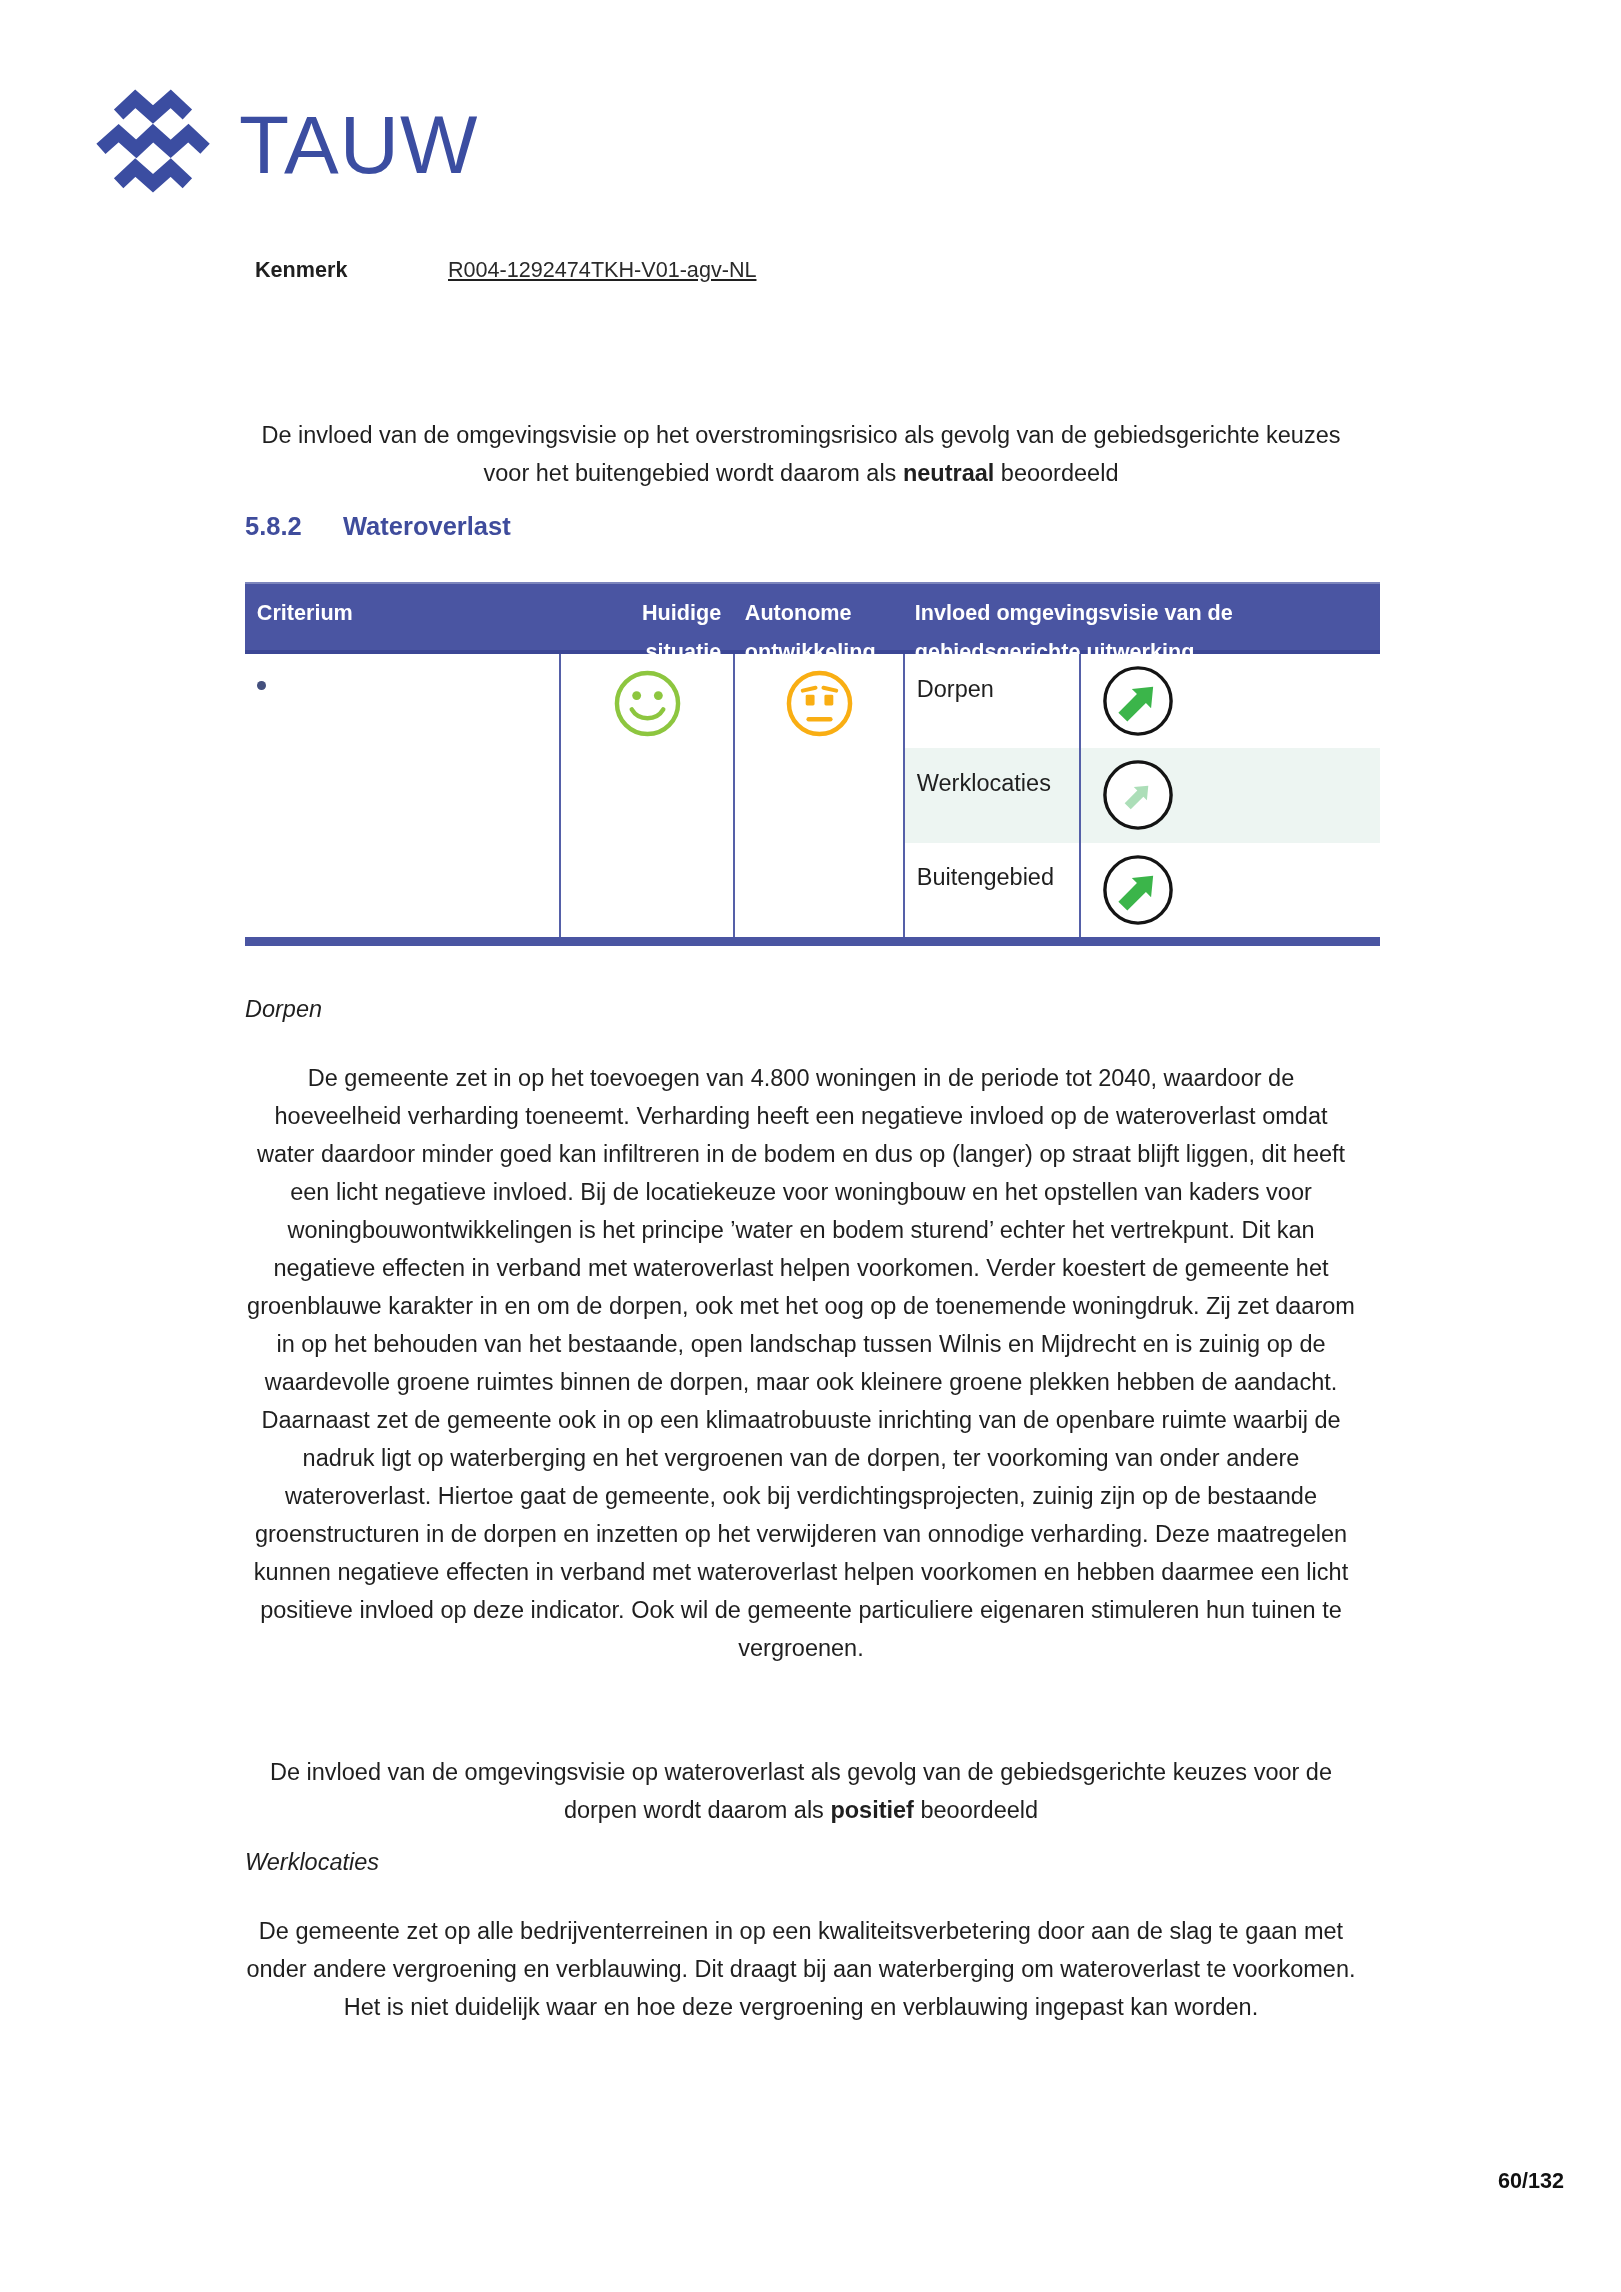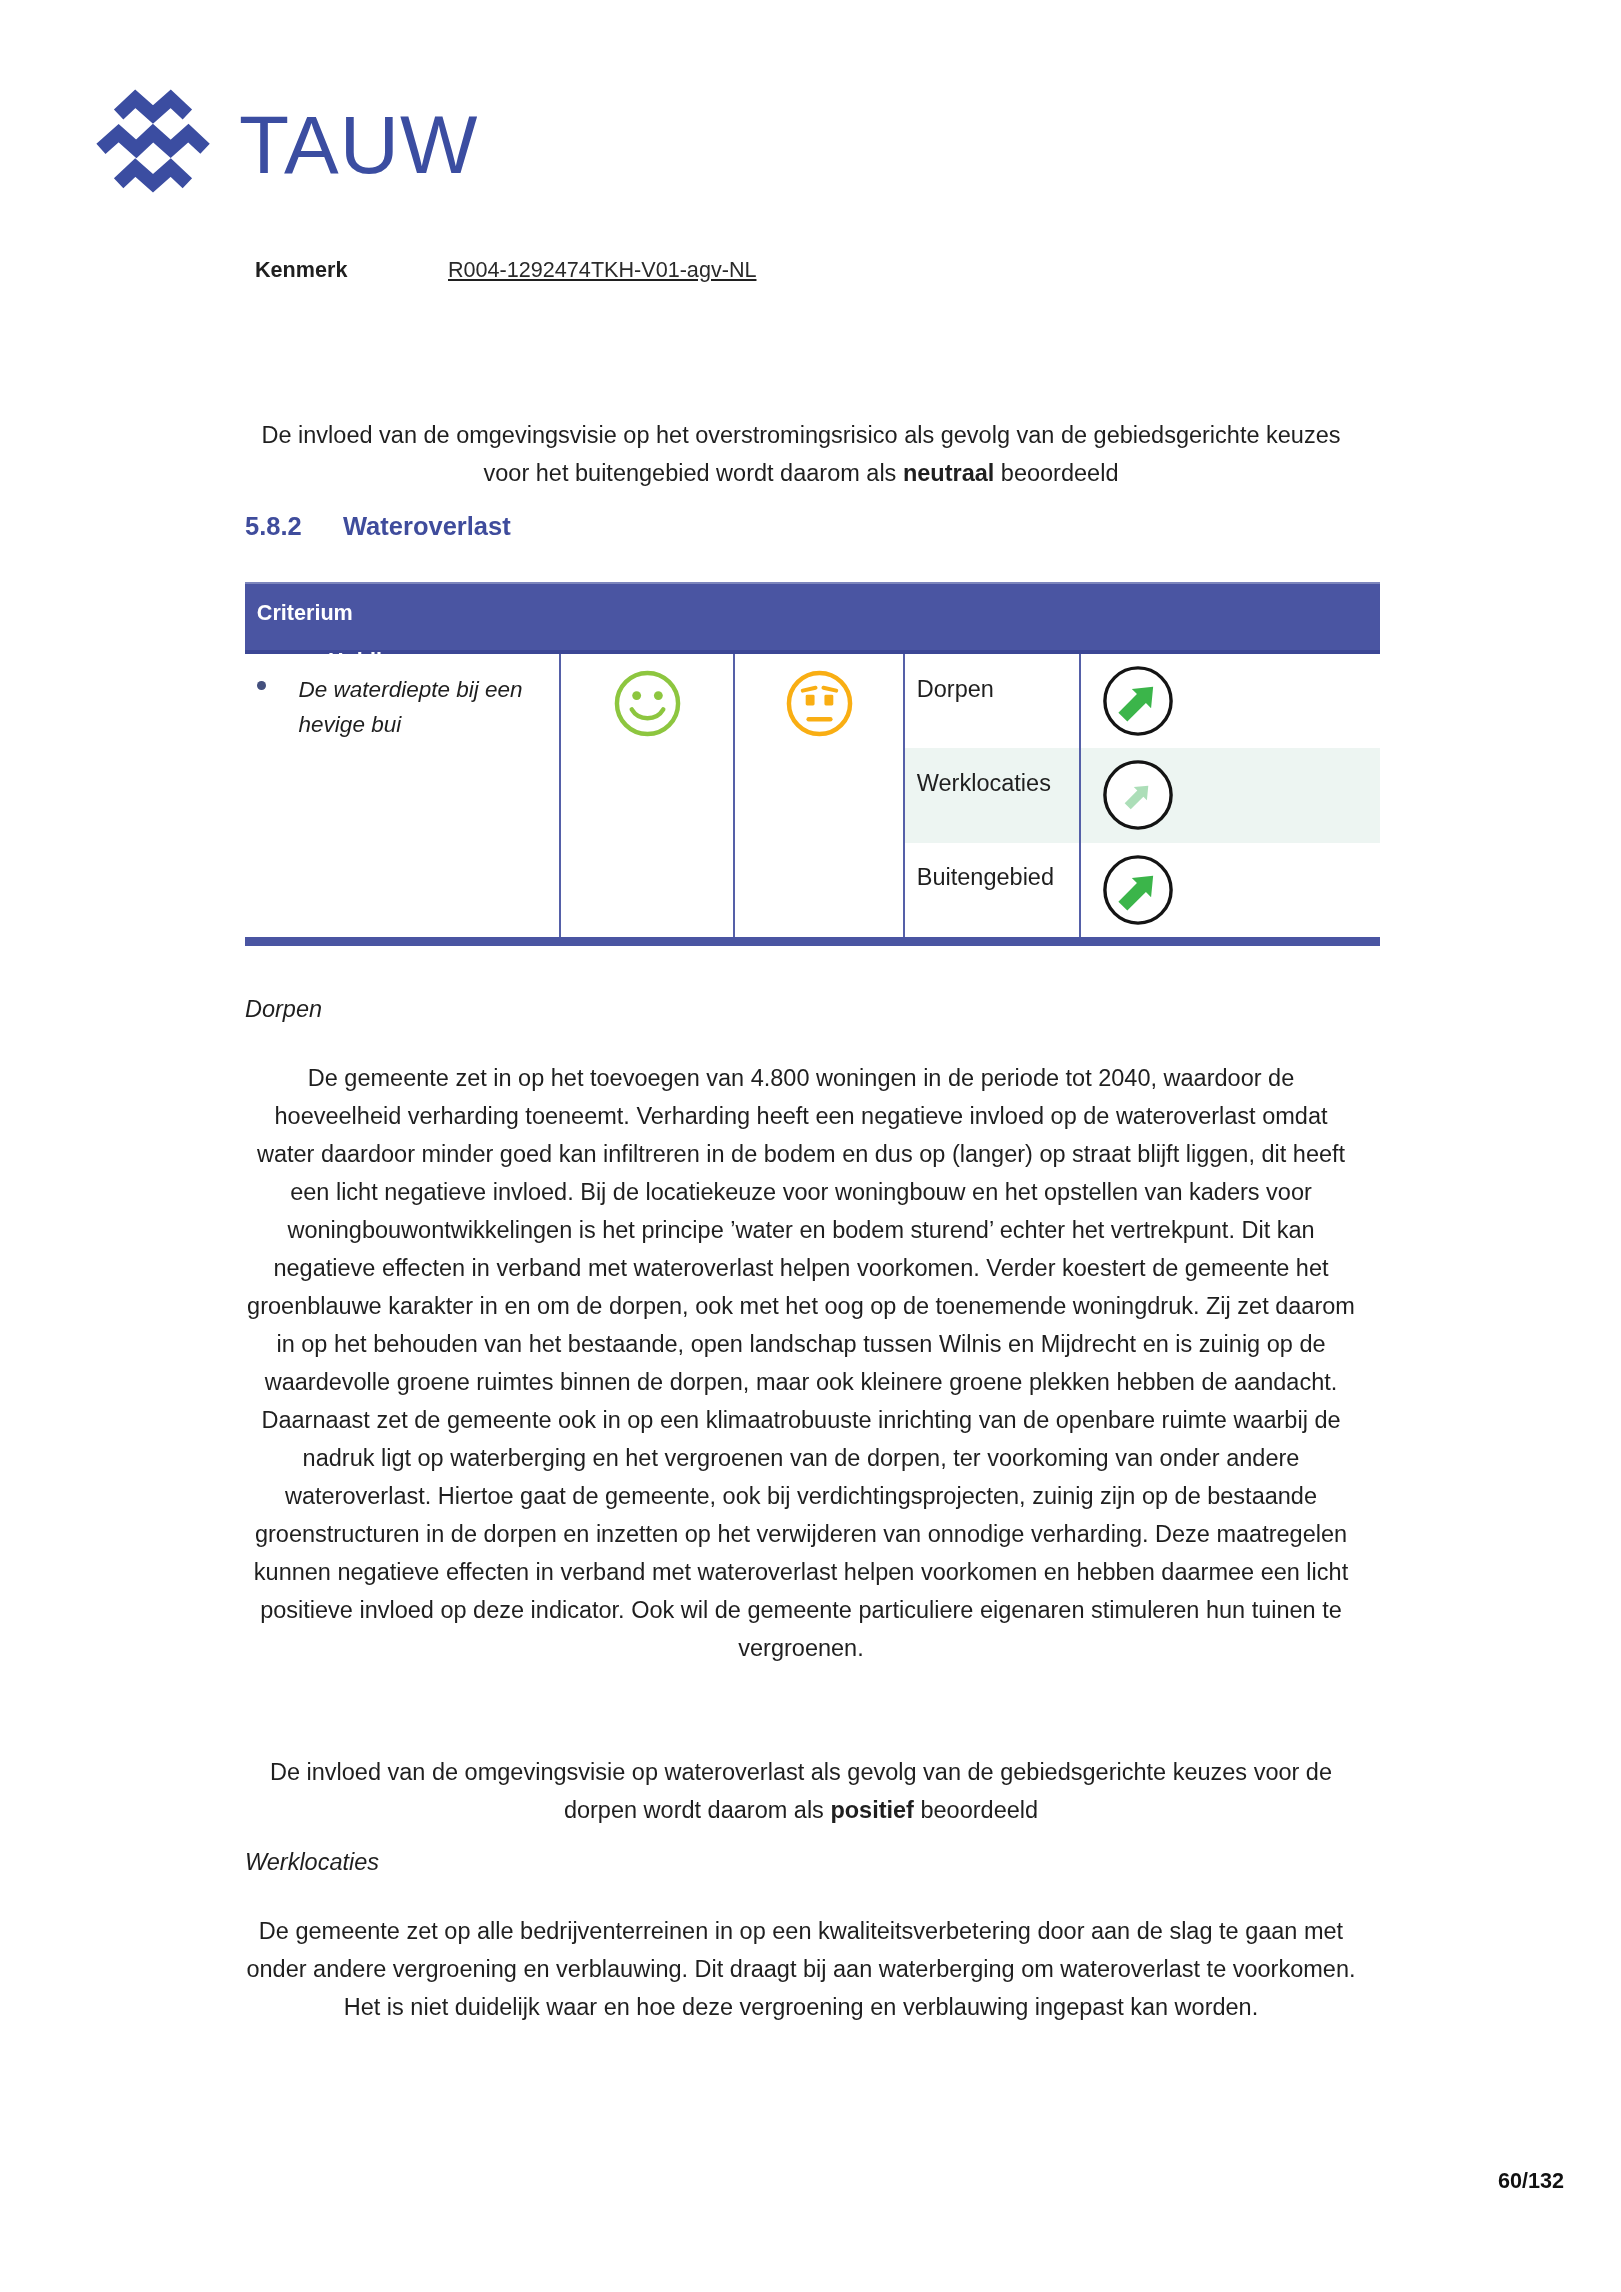--- a/index.html
+++ b/index.html
@@ -27,21 +27,21 @@
   .intro { left:245px; top:392px; }
 
   .section-heading { left:245px; top:512px; font-size:25.5px; font-weight:700; color:#3f4c9c; }
   .section-number { display:inline-block; width:98px; }
 
   
   .eval-table { left:245px; top:582px; width:1135px; }
   .tbl-header {
     display:flex; background:#4a55a2; color:#ffffff; font-weight:700;
     font-size:21.6px; line-height:39px; height:72px; box-sizing:border-box;
-    border-bottom:4.9px solid #3c4795; border-top:2px solid #7d86bd;flex-direction:column;
+    border-bottom:4.9px solid #3c4795; border-top:2px solid #7d86bd;
   }
   .tbl-header > div { padding:8.8px 11.8px 0 11.8px; box-sizing:border-box; }
   .hc1 { width:314px; }
   .hc2 { width:174px;text-align:right; }
   .hc3 { width:170px; }
   .hc4 { width:477px; }
 
   .tbl-body { display:flex; height:283px; }
   .bc { box-sizing:border-box; }
   .bc1 { width:314px; padding:17.6px 9.8px 0 11.8px; display:flex; }
@@ -102,21 +102,20 @@
   <div class="tbl-header">
     <div class="hc1">Criterium</div>
     <div class="hc2">Huidige situatie</div>
     <div class="hc3">Autonome ontwikkeling</div>
     <div class="hc4">Invloed omgevingsvisie van de gebiedsgerichte uitwerking</div>
   </div>
 
   <div class="tbl-body">
     <div class="bc bc1">
       <span class="bullet-dot"></span>
-      <span class="criterium-text">De waterdiepte bij een hevige bui</span>
     </div>
 
     <div class="bc bc2">
       <span>
         <svg width="71" height="71" viewBox="0 0 72 72">
           <circle cx="36" cy="36" r="31" fill="none" stroke="#8dc63f" stroke-width="4.5"></circle>
           <circle cx="25" cy="28" r="4.5" fill="#8dc63f"></circle>
           <circle cx="47" cy="28" r="4.5" fill="#8dc63f"></circle>
           <path d="M20 42 C27 54 45 54 52 42" fill="none" stroke="#8dc63f" stroke-width="4.5" stroke-linecap="round"></path>
         </svg>

